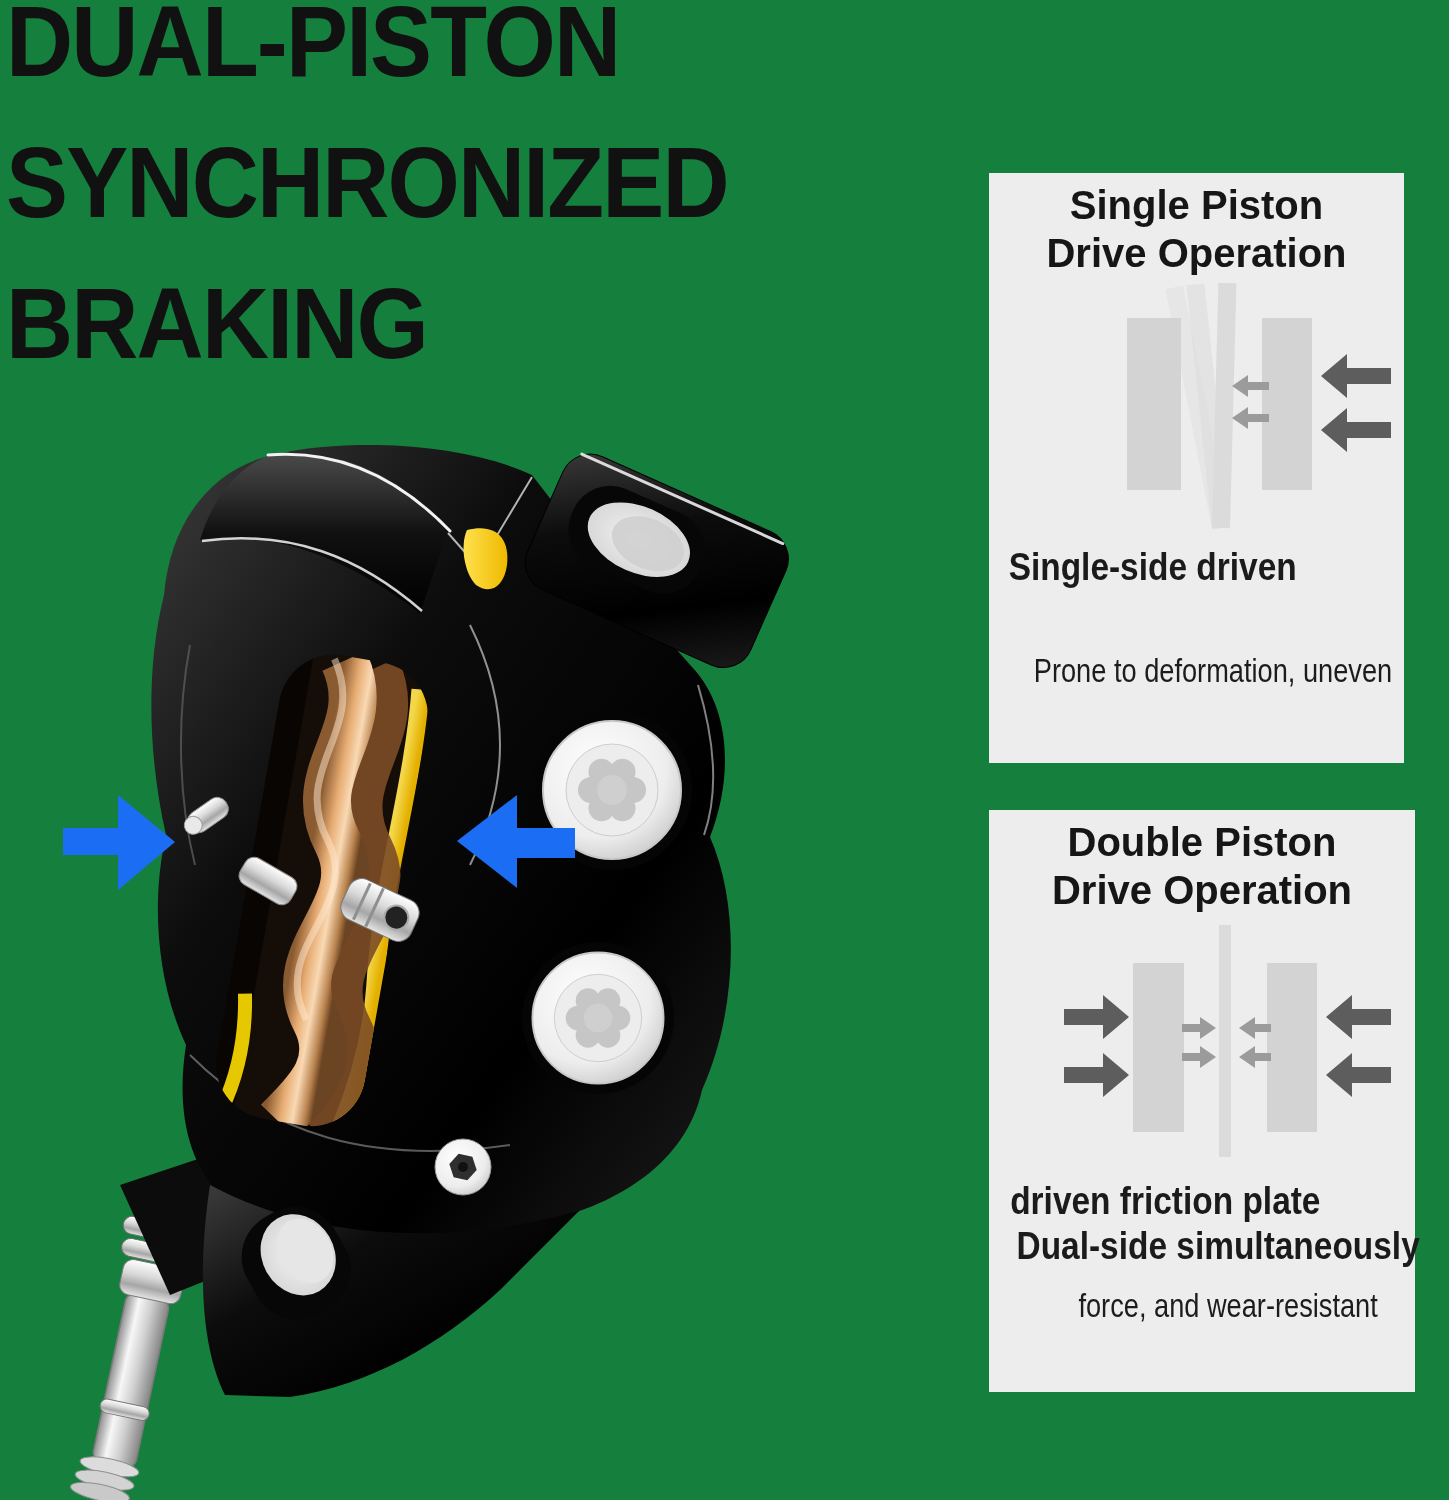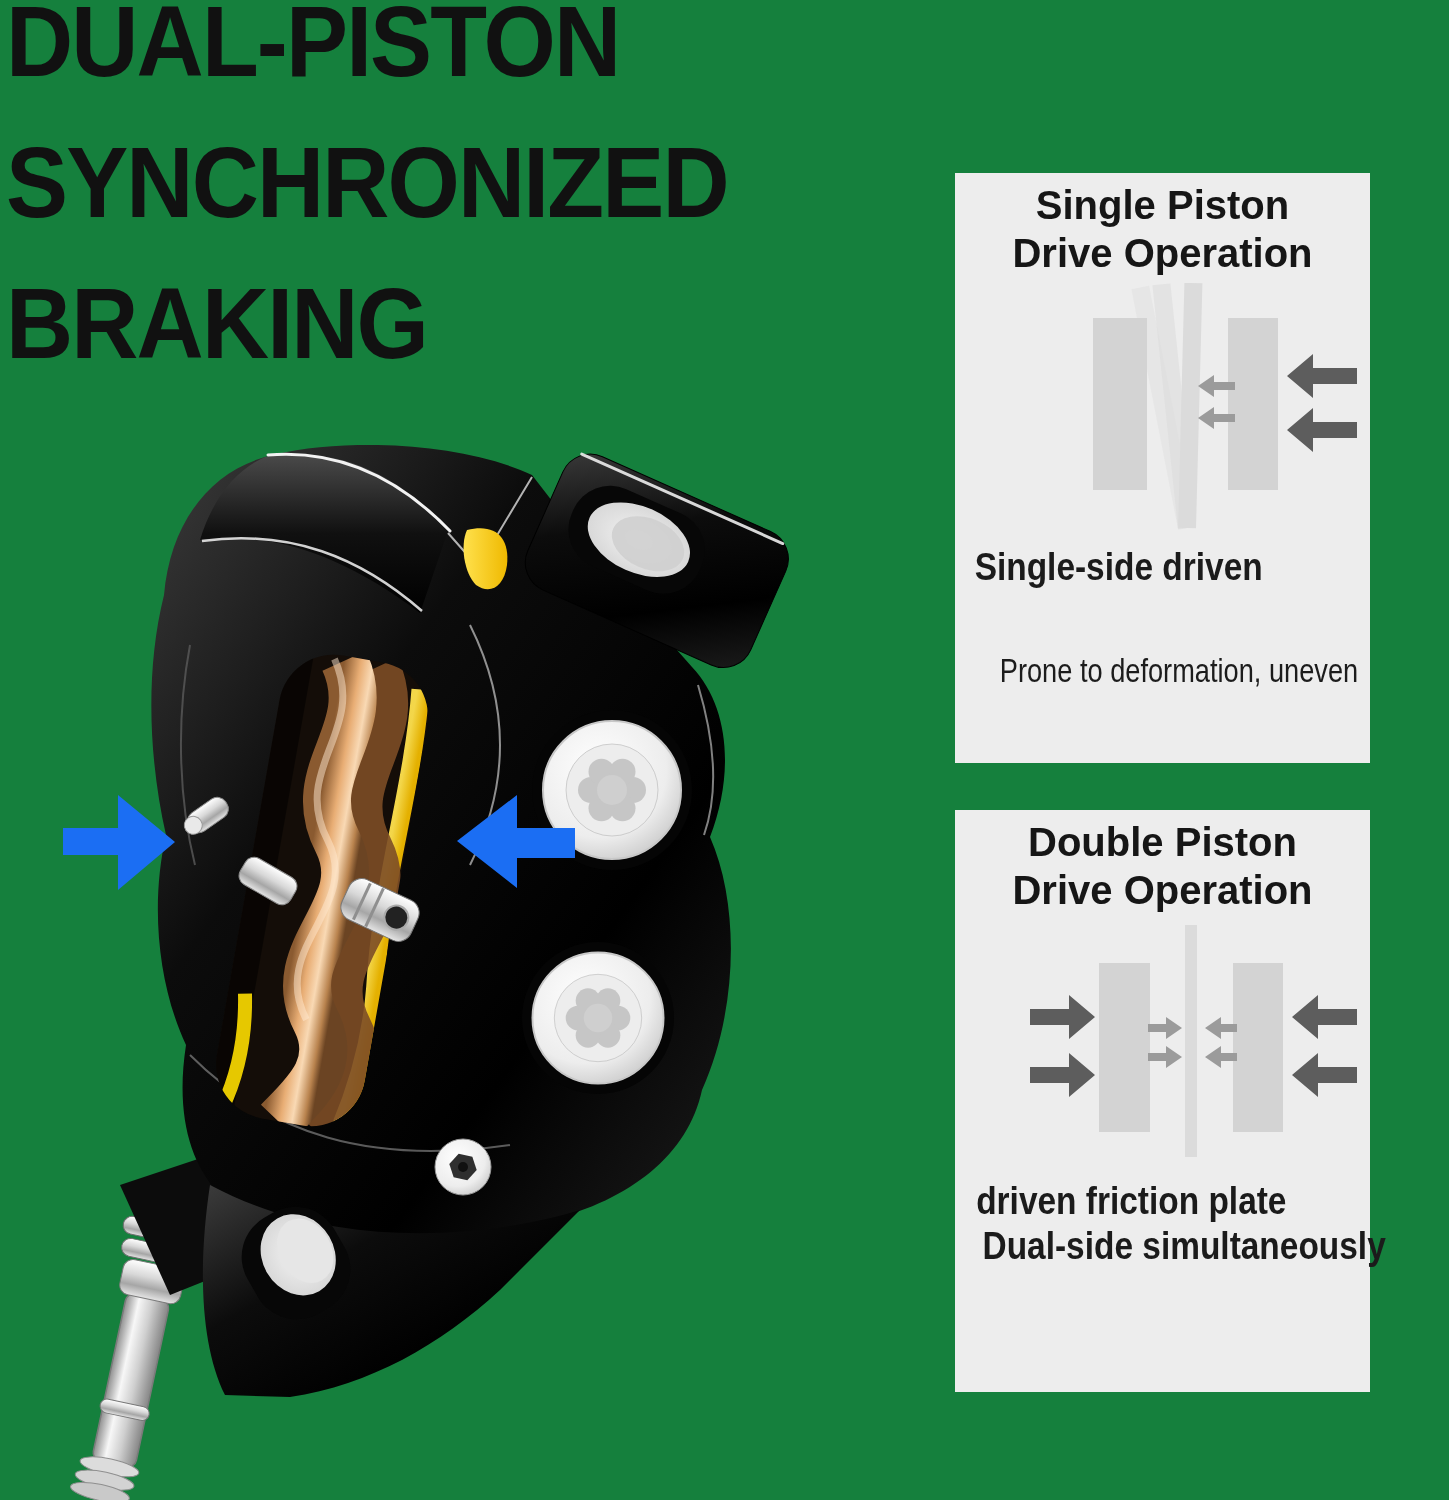--- a/index.html
+++ b/index.html
@@ -8,23 +8,23 @@
 
   
   #headline{position:absolute;left:6px;top:-29px;font-size:100px;font-weight:bold;
             line-height:141px;letter-spacing:-2px;color:var(--title-black,#111);
             transform:scaleX(.93);transform-origin:top left;white-space:nowrap;}
 
   
   #hero{position:absolute;left:40px;top:445px;width:760px;height:1055px;}
 
   
-  .panel{position:absolute;left:955px;width:415px;background:var(--panel-bg,#ededed);}
+  .panel{position:absolute;left:989px;width:415px;background:var(--panel-bg,#ededed);}
   #panel-single{top:173px;height:590px;}
-  #panel-double{top:810px;height:582px;}
+  #panel-double{top:810px;height:582px;padding-left:11px;}
   .panel-heading{position:absolute;top:8px;left:0;right:0;text-align:center;
                  font-size:40px;font-weight:bold;line-height:48px;color:#161616;}
   .panel-subtitle{position:absolute;left:0;right:0;
                   font-size:38px;font-weight:bold;line-height:45px;color:#1b1b1b;}
   #panel-single .panel-subtitle{top:372px;}
   #panel-double .panel-subtitle{top:369px;}
   .panel-subtitle .squish{display:inline-block;transform:scaleX(.88);transform-origin:center;white-space:nowrap;}
   .panel-body{position:absolute;left:0;right:0;text-align:right;
               font-size:34px;font-weight:normal;line-height:37px;color:var(--text-dark,#1c1c1c);}
   #panel-single .panel-body{top:479px;}
@@ -263,16 +263,17 @@
         <polygon points="227,132 211,121 211,128 193,128 193,136 211,136 211,143"></polygon>
         <polygon points="250,103 266,92 266,99 282,99 282,107 266,107 266,114"></polygon>
         <polygon points="250,132 266,121 266,128 282,128 282,136 266,136 266,143"></polygon>
       </g>
     </svg>
     <div class="panel-subtitle">
       <div><span class="squish">driven friction plate</span></div>
       <div><span class="squish">Dual-side simultaneously</span></div>
     </div>
     <div class="panel-body">
+      <div><span class="squish">force, and wear-resistant</span></div>
     </div>
   </div>
 
 </div>
 
 </body></html>

